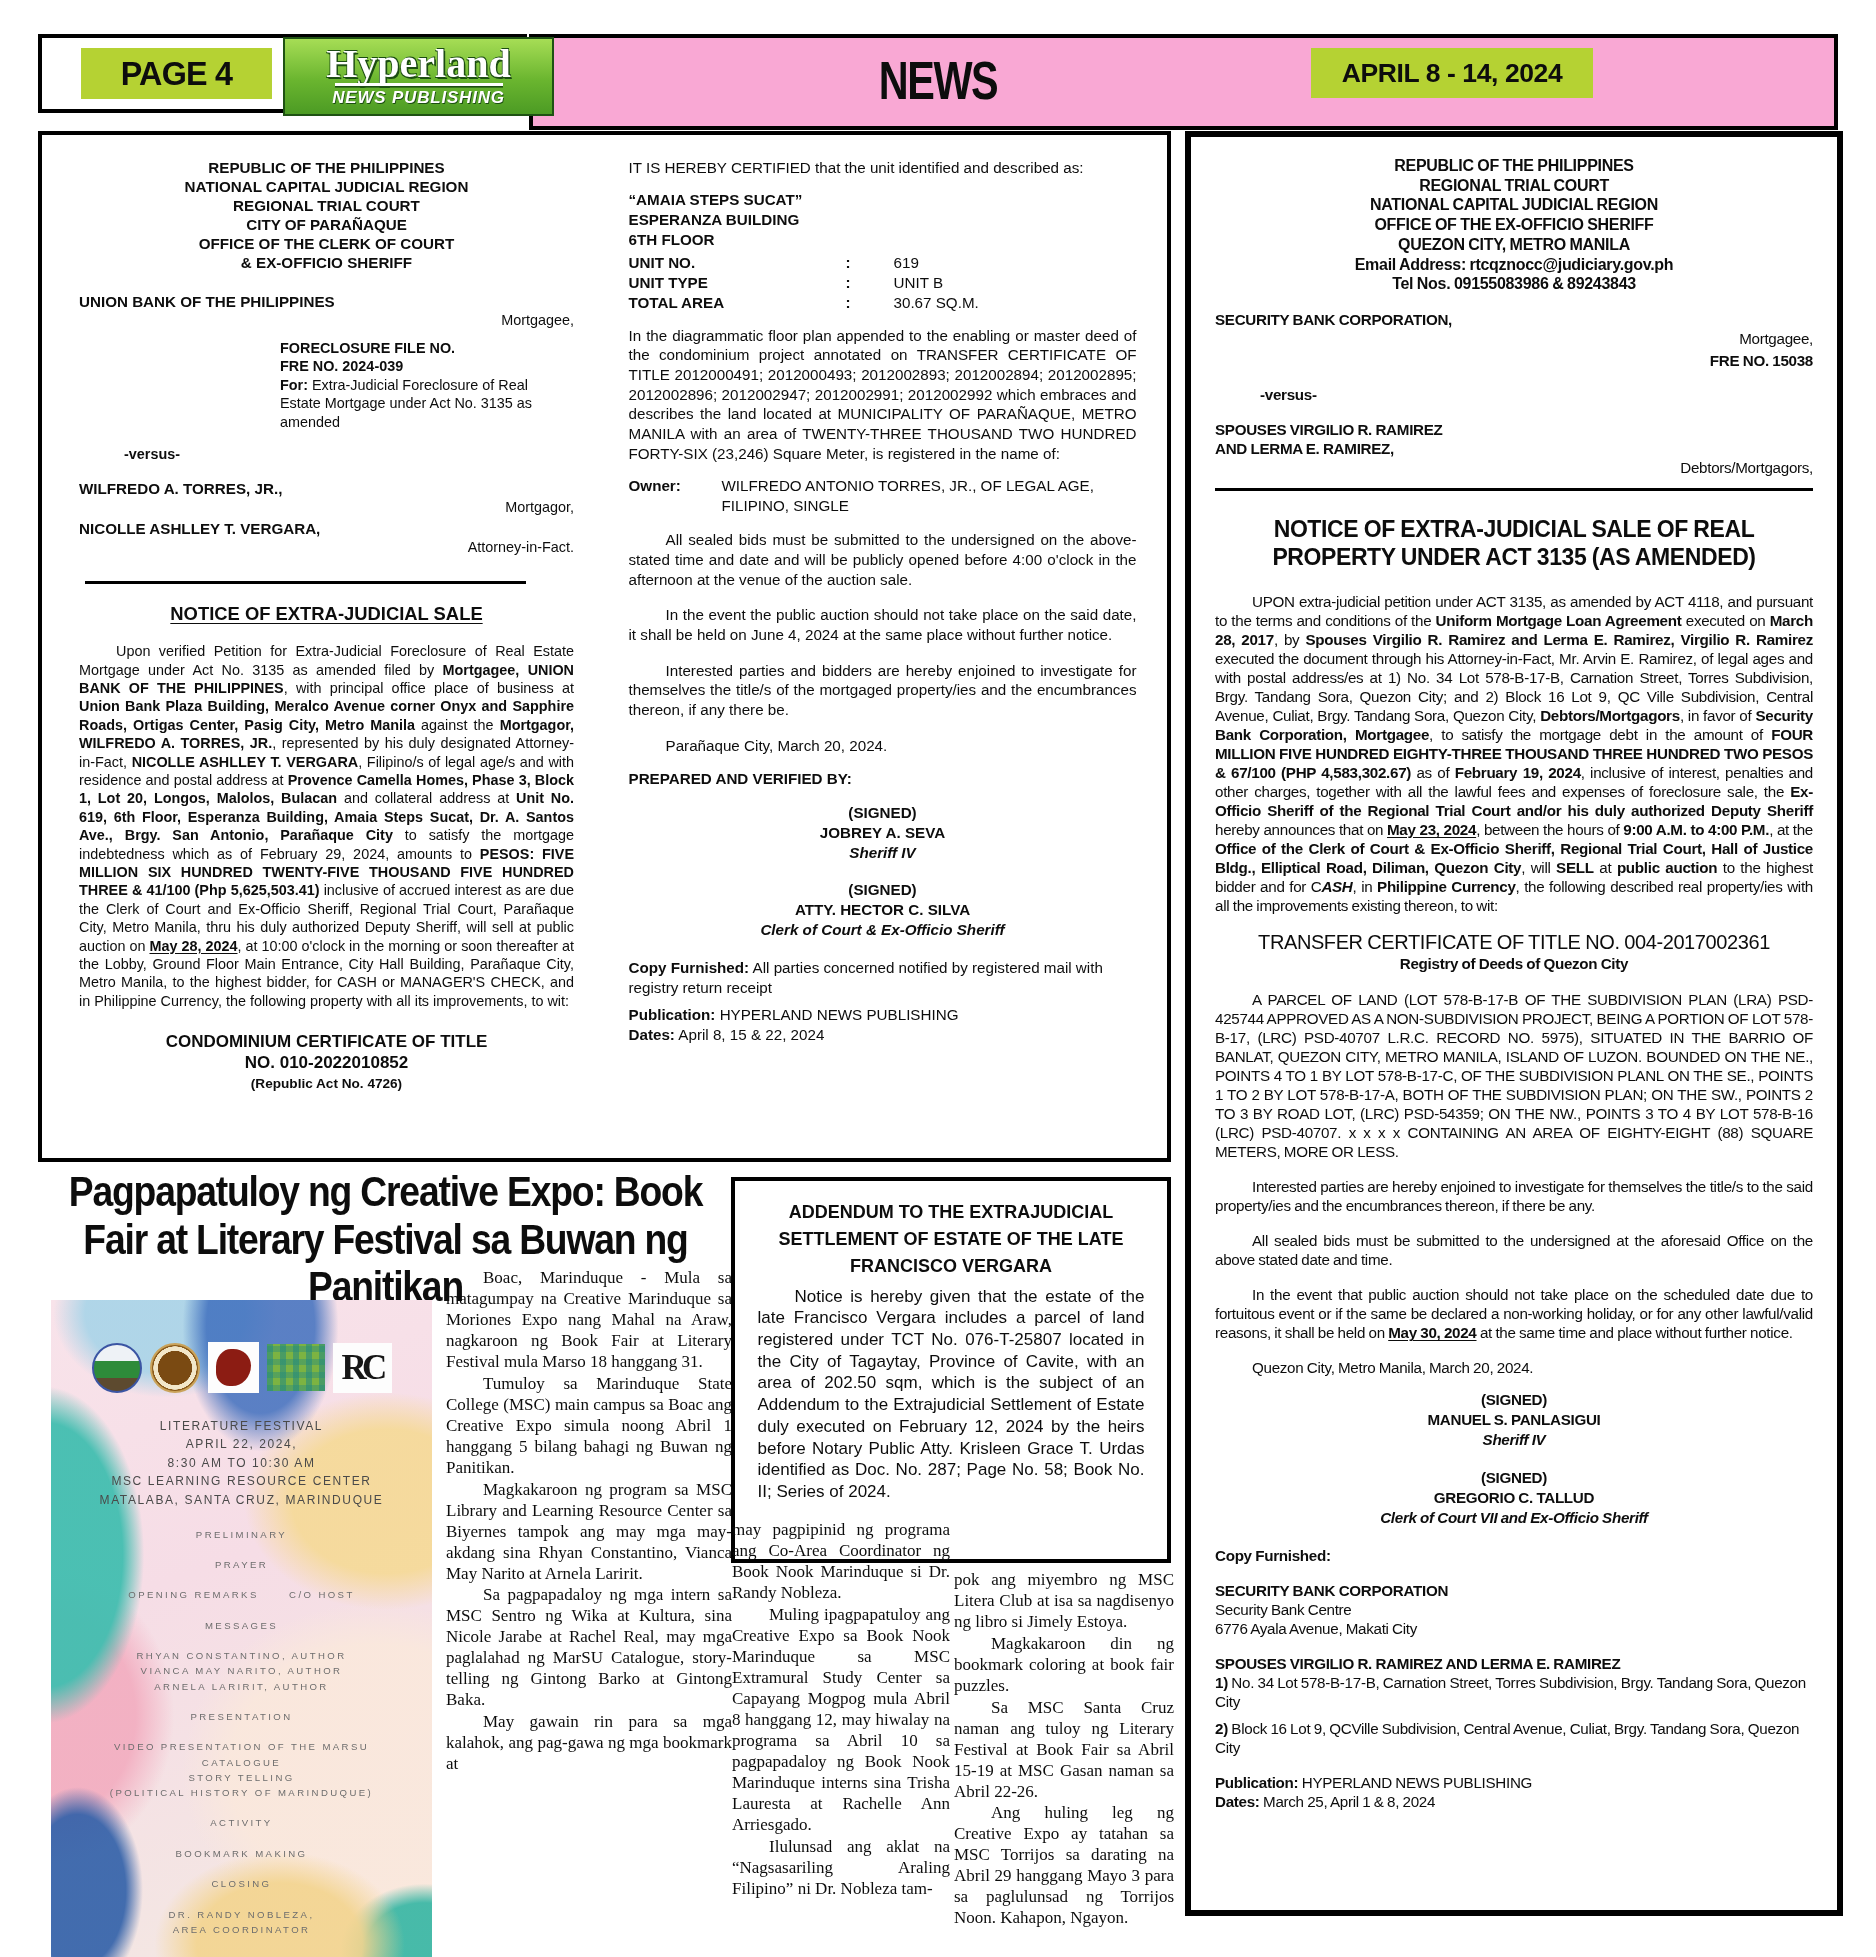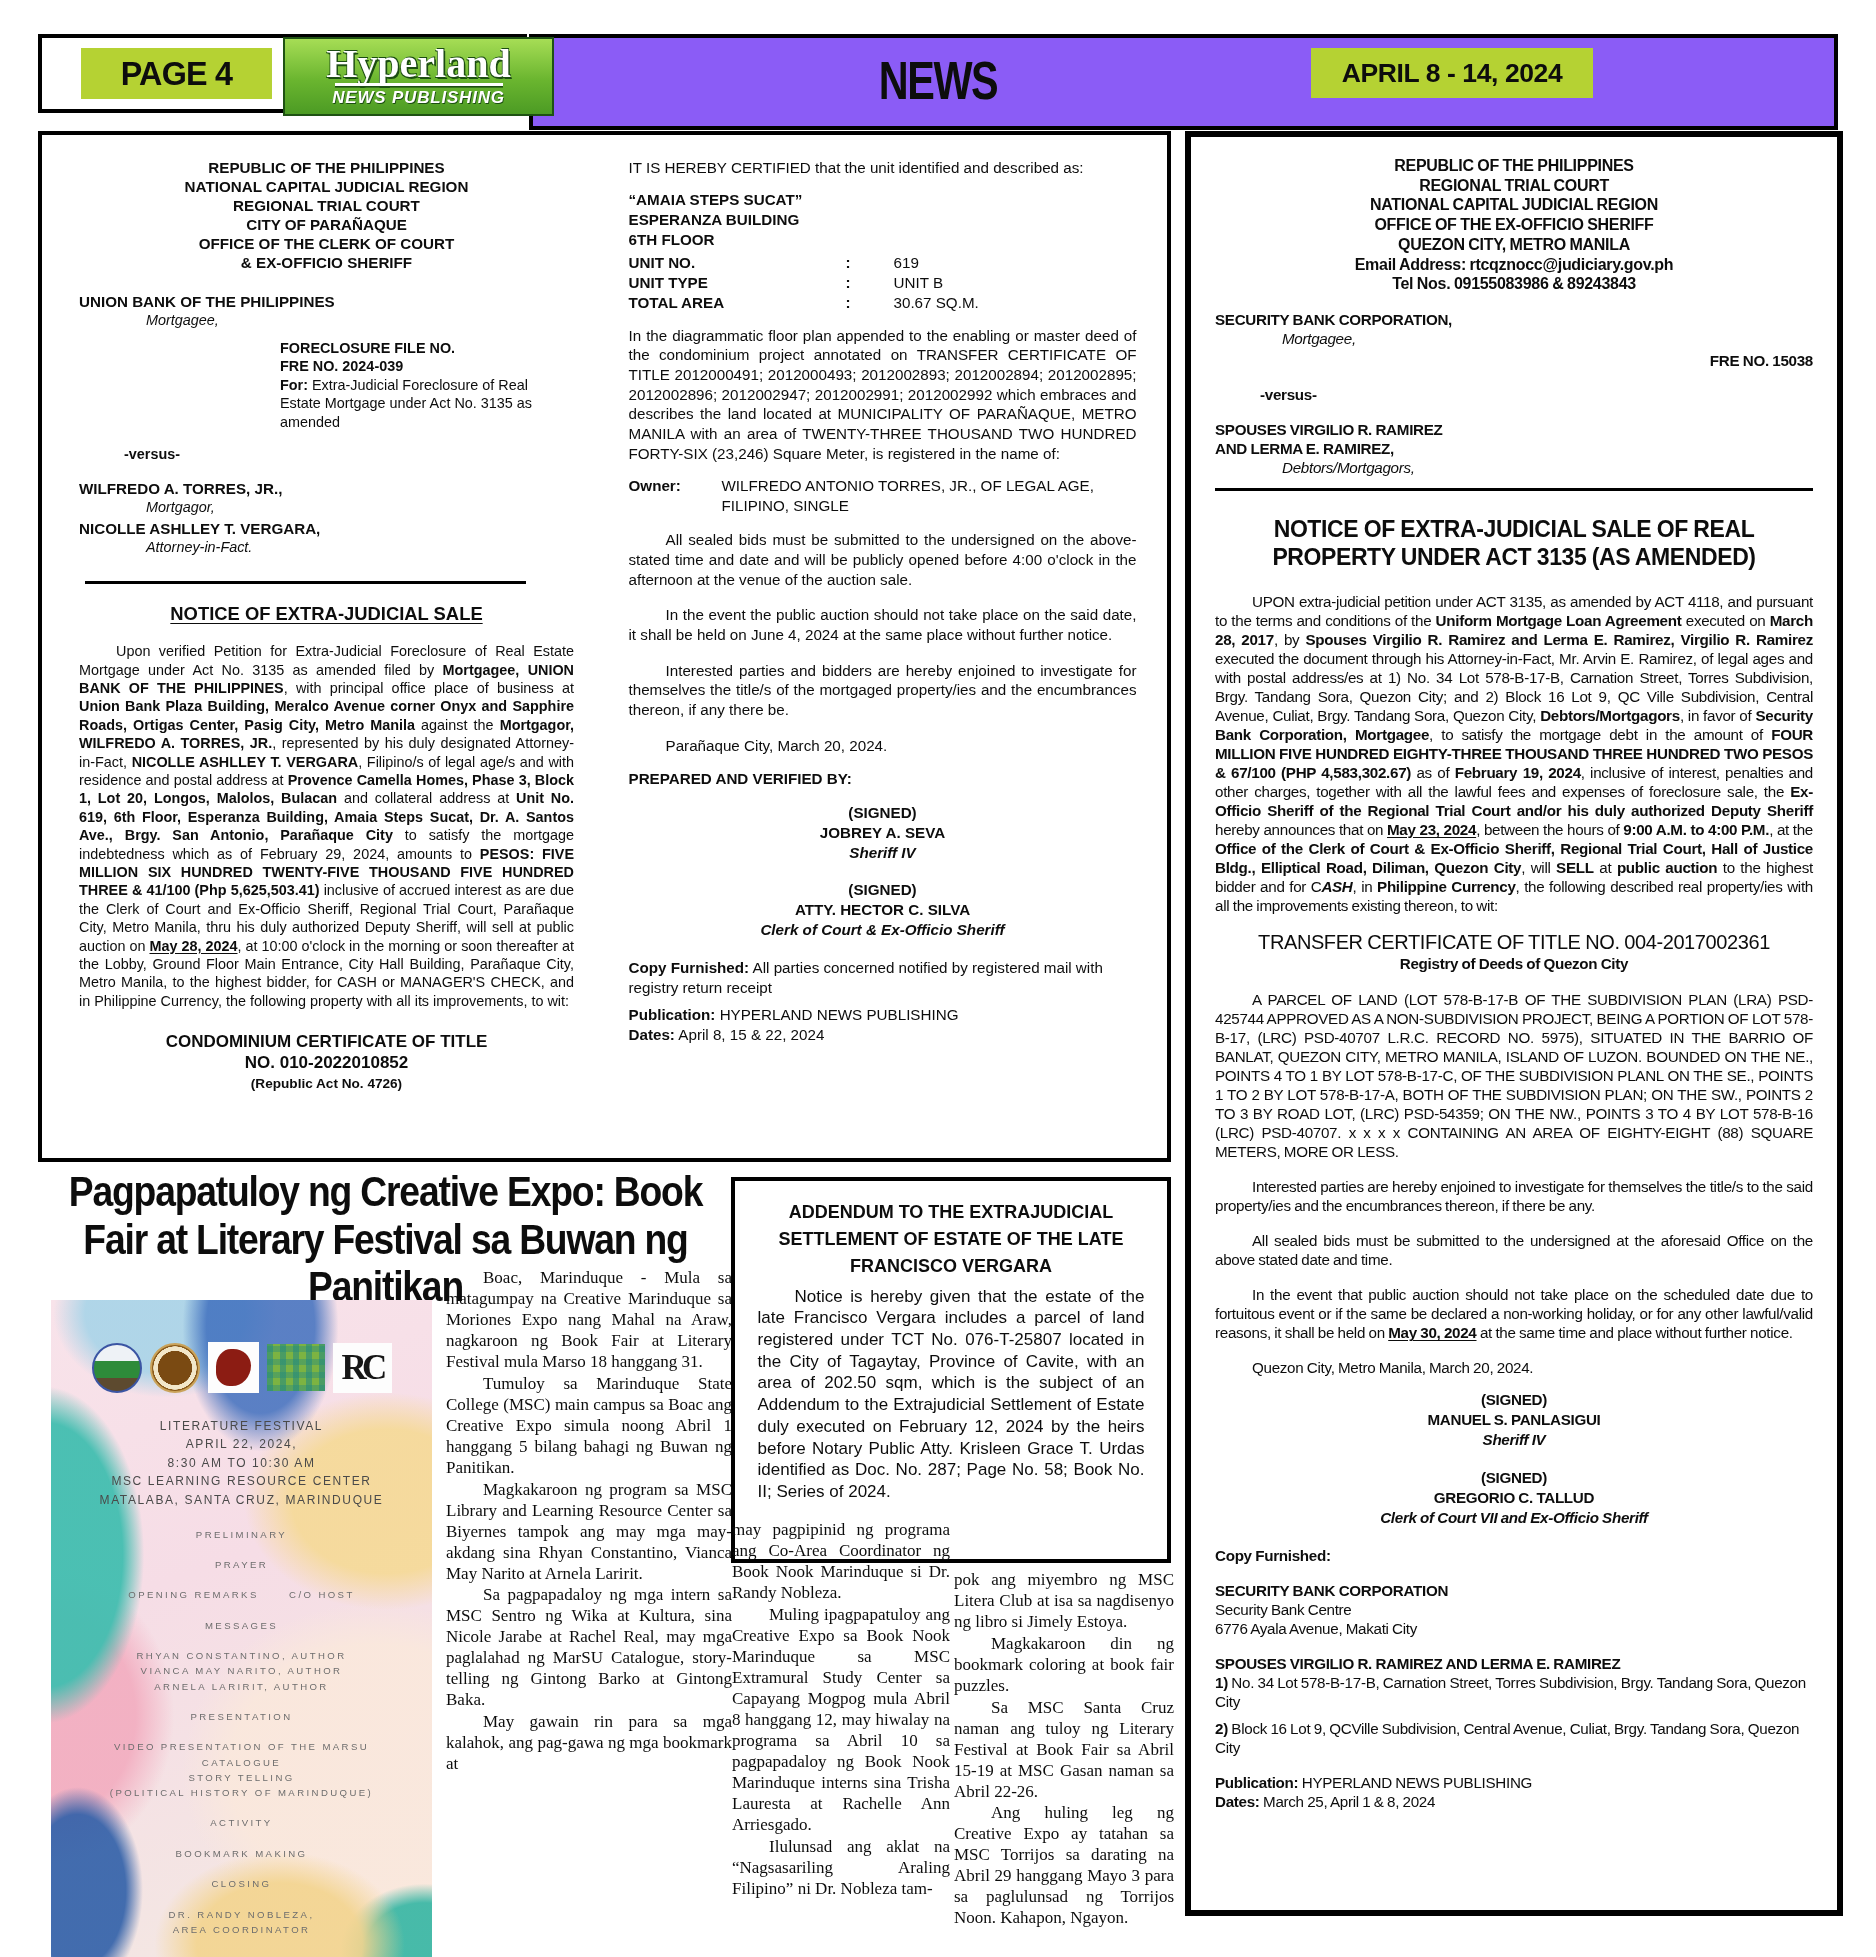--- a/index.html
+++ b/index.html
@@ -12,35 +12,35 @@
   .header-left { position:absolute; left:38px; top:34px; width:489px; height:79px; border:4.8px solid #000; background:#fff; }
   .page-badge { position:absolute; left:34px; top:10.4px; width:201px; height:51px; background:#b5d233;
     display:flex; align-items:center; justify-content:center; font-size:34px; font-weight:800; letter-spacing:-0.8px;
     transform:scale(0.95,1); }
   .logo { position:absolute; left:241px; top:-0.8px; width:271px; height:79px; background:linear-gradient(180deg,#a6dd55 0%,#6ab52f 55%,#4c9b24 100%);
     border:2.4px solid #1e5213; display:flex; flex-direction:column; align-items:center; justify-content:center; z-index:3; }
   .logo-title { font-family:"Liberation Serif", serif; font-weight:700; font-size:40px; line-height:37px; color:#fff;
     text-shadow:1.6px 1.6px 0 #1c4d12, -0.8px 0.8px 0 #1c4d12, 0.8px -0.8px 0 #1c4d12; }
   .logo-rule { width:168px; height:3.2px; background:#fff; margin:0.8px 0 1.6px; box-shadow:0 1.6px 0 #1c4d12; }
   .logo-sub { font-size:17px; font-weight:700; font-style:italic; color:#fff; letter-spacing:0.8px; text-shadow:0.8px 0.8px 0 #1c4d12; }
-  .header-right { position:absolute; left:529px; top:34px; width:1309px; height:96px; border:4.8px solid #000; background:#8b5cf6; }
+  .header-right { position:absolute; left:529px; top:34px; width:1309px; height:96px; border:4.8px solid #000; background:#f9a8d4; }
   .news-title { position:absolute; left:405px; top:50%; transform:translate(-50%,-52%) scale(0.92,1.18);
     font-size:45px; font-weight:800; letter-spacing:-1.6px; }
   .date-badge { position:absolute; right:241px; top:10.4px; width:282px; height:50px; background:#b5d233;
     display:flex; align-items:center; justify-content:center; font-size:26.5px; font-weight:800; letter-spacing:-0.4px; }
 
   
   .box-left { position:absolute; left:38px; top:131px; width:1133px; height:1031px; border:4px solid #000; background:#fff;
     display:flex; overflow:hidden; }
   .box-left .col { width:50%; overflow:hidden; }
   .col1 { padding:22.5px 30.5px 0 37px; font-size:14.4px; line-height:18.4px; }
   .col2 { padding:22.5px 30.5px 0 24px; font-size:15.2px; line-height:19.7px; }
   .court-header { text-align:center; font-weight:700; font-size:15.2px; line-height:19px; margin-bottom:21px; }
   .party-name { font-weight:700; font-size:15.2px; }
-  .party-role { font-style:italic; margin-left:67px; margin-bottom:3.2px; }
+  .party-role { margin-left:67px; margin-bottom:3.2px;text-align:right; }
   .file-block { margin:9.6px 0 11.2px 201px; width:265px; font-size:14.4px; line-height:18.4px; }
   .versus { font-weight:700; margin:14.4px 0 16px 45px; }
   .rule { height:3.2px; background:#000; border:none; margin:24px 48px 21px 6.4px; }
   .rule-full { height:3.2px; background:#000; border:none; margin:11.2px 0 24px; }
   .notice-title { text-align:center; font-weight:700; font-size:18.4px; text-decoration:underline; text-underline-offset:3.2px; margin-bottom:19px; }
   .just { text-align:justify; text-indent:37px; margin-bottom:16px; }
   .noind { text-indent:0; }
   .cct { text-align:center; font-weight:700; font-size:17px; line-height:21px; margin-top:21px; }
   .cct-small { font-size:13.6px; }
 

